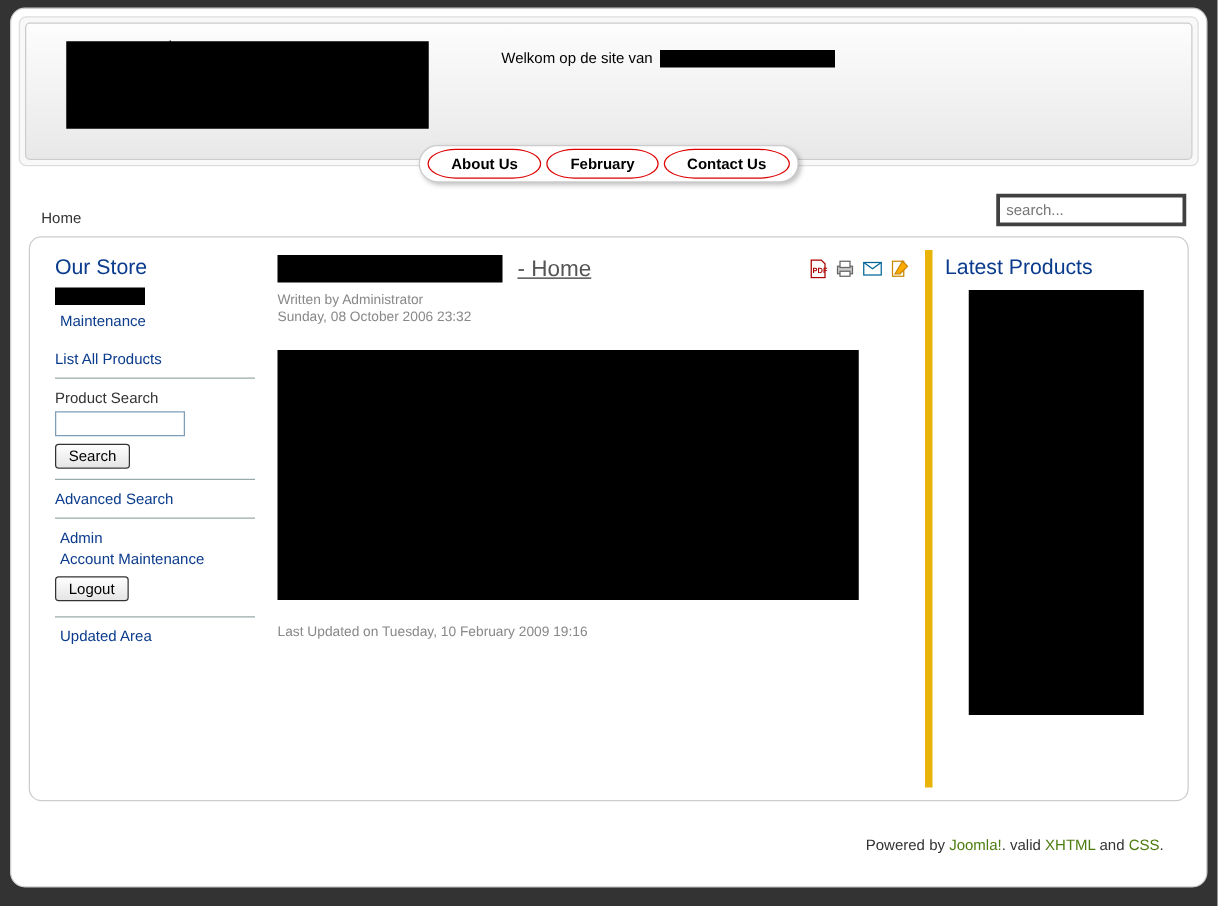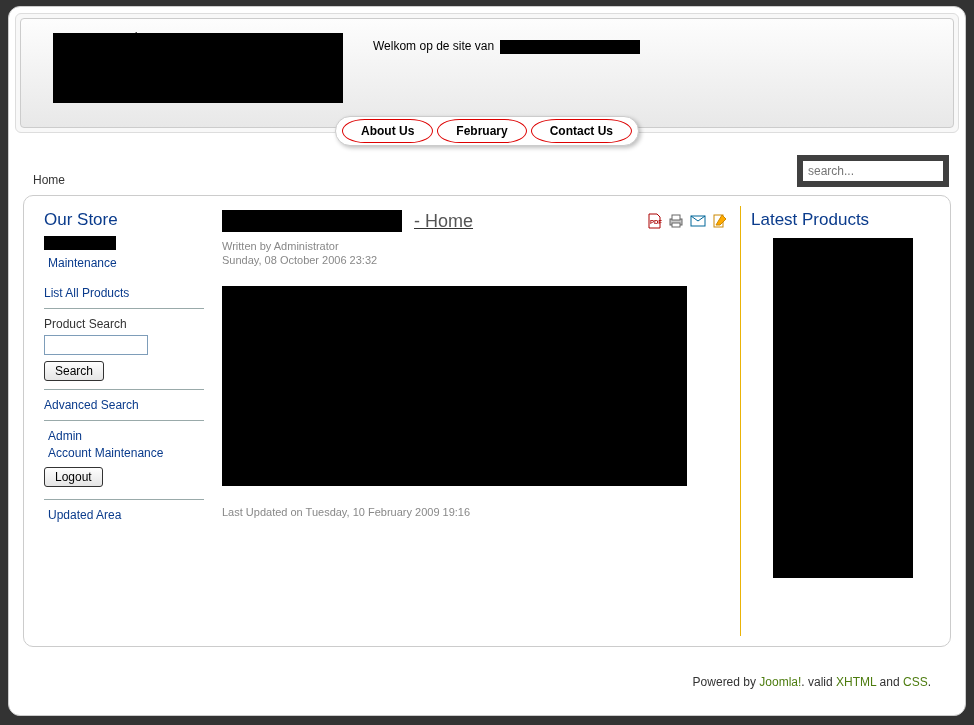--- a/index.html
+++ b/index.html
@@ -41,21 +41,21 @@
     background: #000;
   }
   .logo-deco {
     position:absolute;
     top:10px; left:112px;
     font-size:10px; color:#000;
   }
   .welcome {
     position: absolute;
     top: 20px;
-    left: 352px;
+    left: 380px;
     font-size: 12px;
     color: #000;
   }
   .welcome-redact {
     display:inline-block;
     width:140px; height:14px;
     background:#000;
     vertical-align:middle;
     margin-left:2px;
   }
@@ -86,21 +86,21 @@
     border-radius:50%/100%;
   }
   .subbar {
     display:flex;
     justify-content:space-between;
     align-items:flex-end;
     padding: 22px 10px 8px 18px;
   }
   .breadcrumb { font-size:12px; color:#333; }
   .search-box {
-    border:6px solid #404040;
+    border:3px solid #404040;
     background:#fff;
     width:152px;
     padding:3px 5px;
     font-size:12px;
     color:#999;
   }
   .main {
     border:1px solid #ccc;
     border-radius:10px;
     margin:0 8px 10px 8px;
@@ -112,21 +112,21 @@
   .col-left {
     width:180px;
     padding:4px 6px 4px 14px;
   }
   .col-mid {
     flex:1;
     padding:4px 12px;
   }
   .col-right {
     width:204px;
-    border-left:1px solid #eab308;
+    border-left:6px solid #eab308;
     padding:4px 10px;
     min-height:430px;
   }
   .mod-title {
     font-family: Verdana, Arial, sans-serif;
     font-size:17px;
     font-weight:normal;
     color:#0a3b8c;
     margin-bottom:6px;
   }

